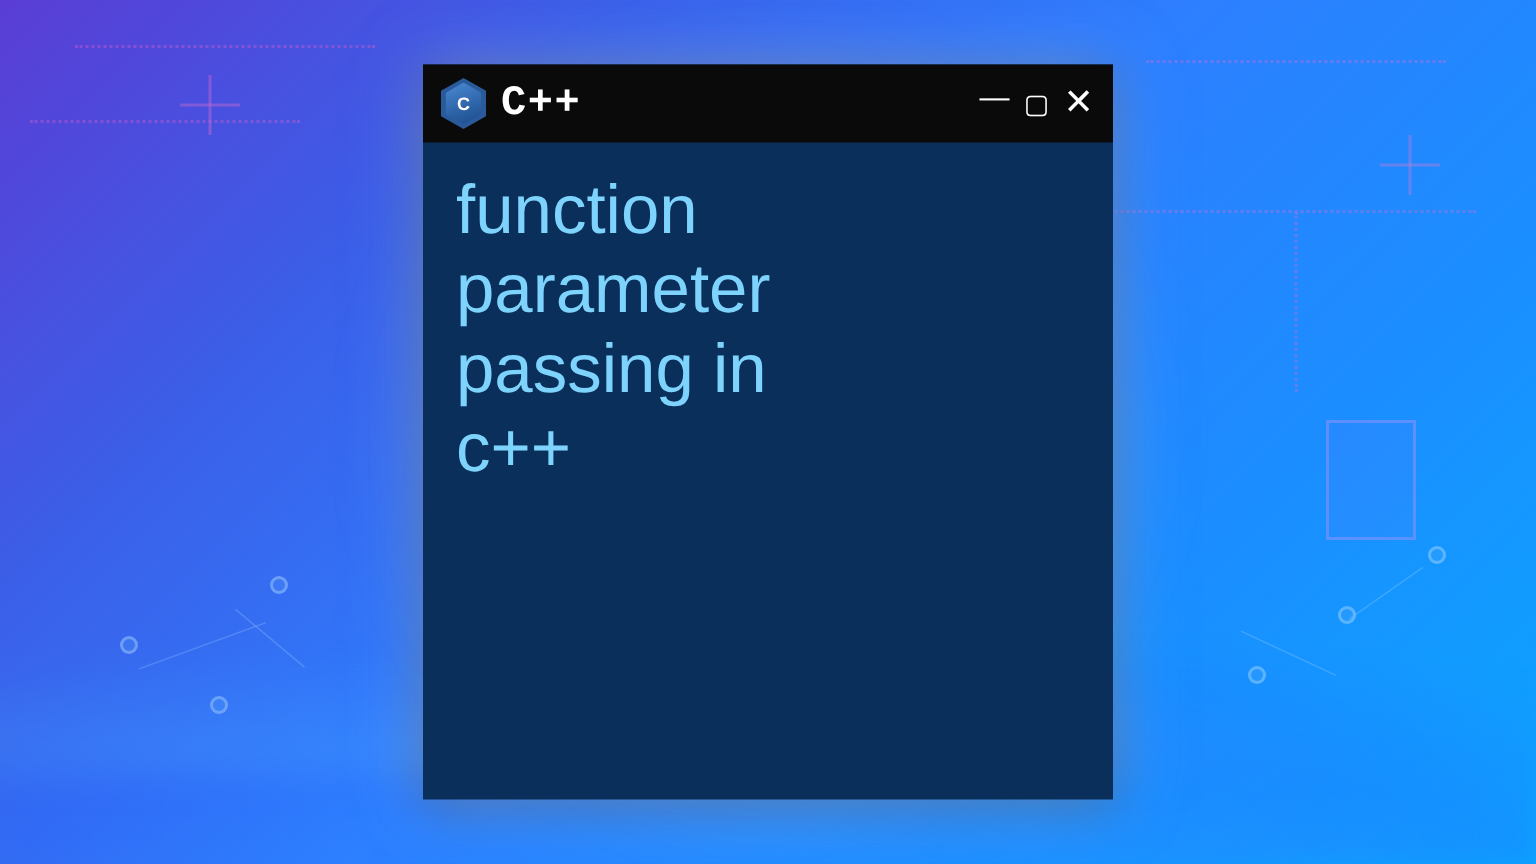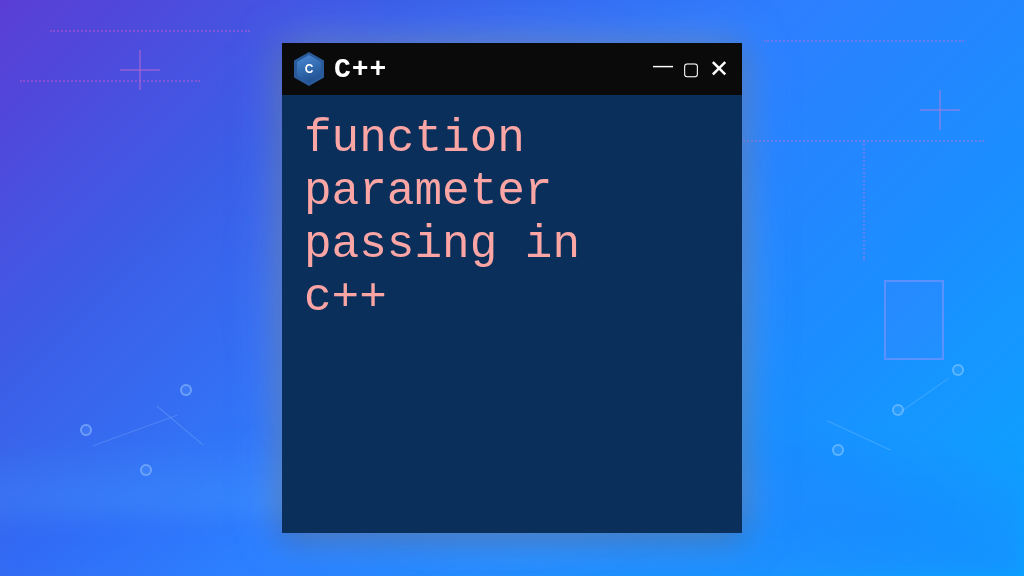--- a/index.html
+++ b/index.html
@@ -186,24 +186,24 @@
     }
     .wc-min { font-size: 20px; position: relative; top: -4px; }
     .wc-max { font-size: 18px; }
     .wc-close { font-size: 24px; }
     
     .window-body {
       flex: 1;
       padding: 18px 22px;
     }
     .code-text {
-      font-family: Liberation Mono, monospace;
+      font-family: Liberation Sans, sans-serif;
       font-size: 46px;
       line-height: 1.15;
-      color: #fca5a5;
+      color: #7dd3fc;
       font-weight: normal;
       white-space: pre-line;
       letter-spacing: 0px;
     }
   </style>
 </head>
 <body>
 
 <div class="bg-pattern">
   <div class="bg-wave"></div>

